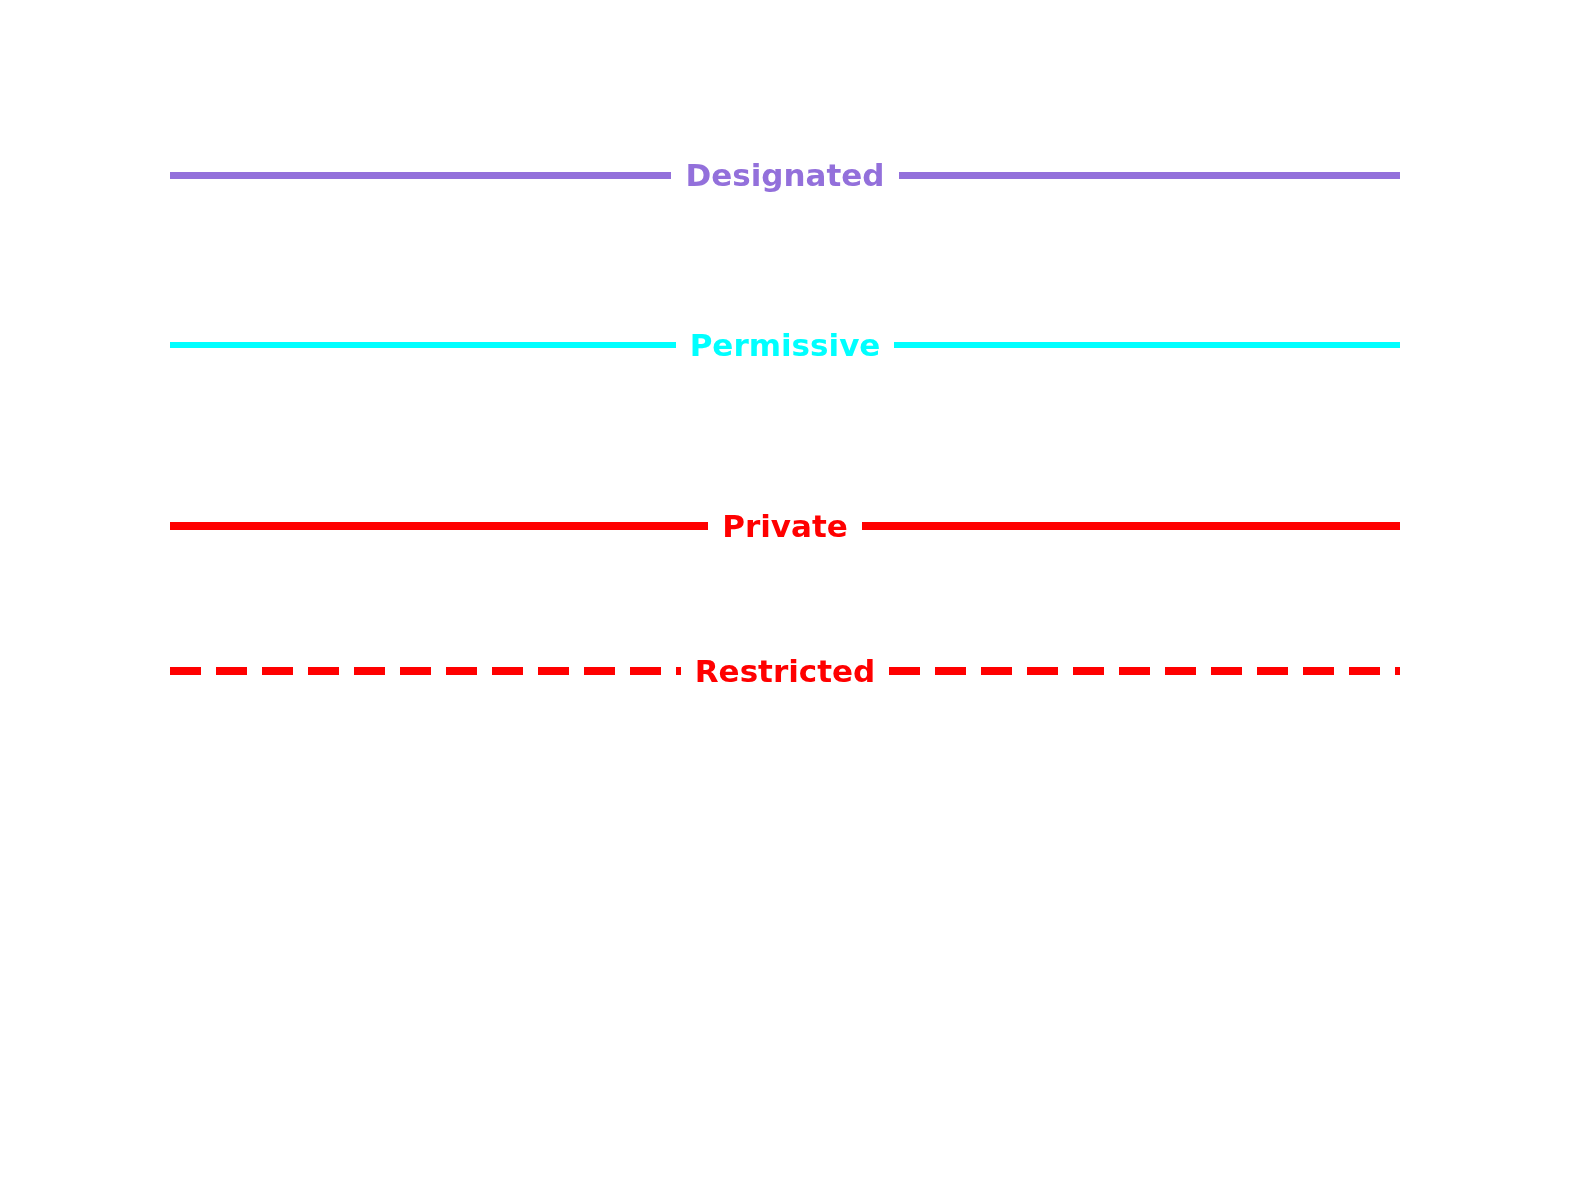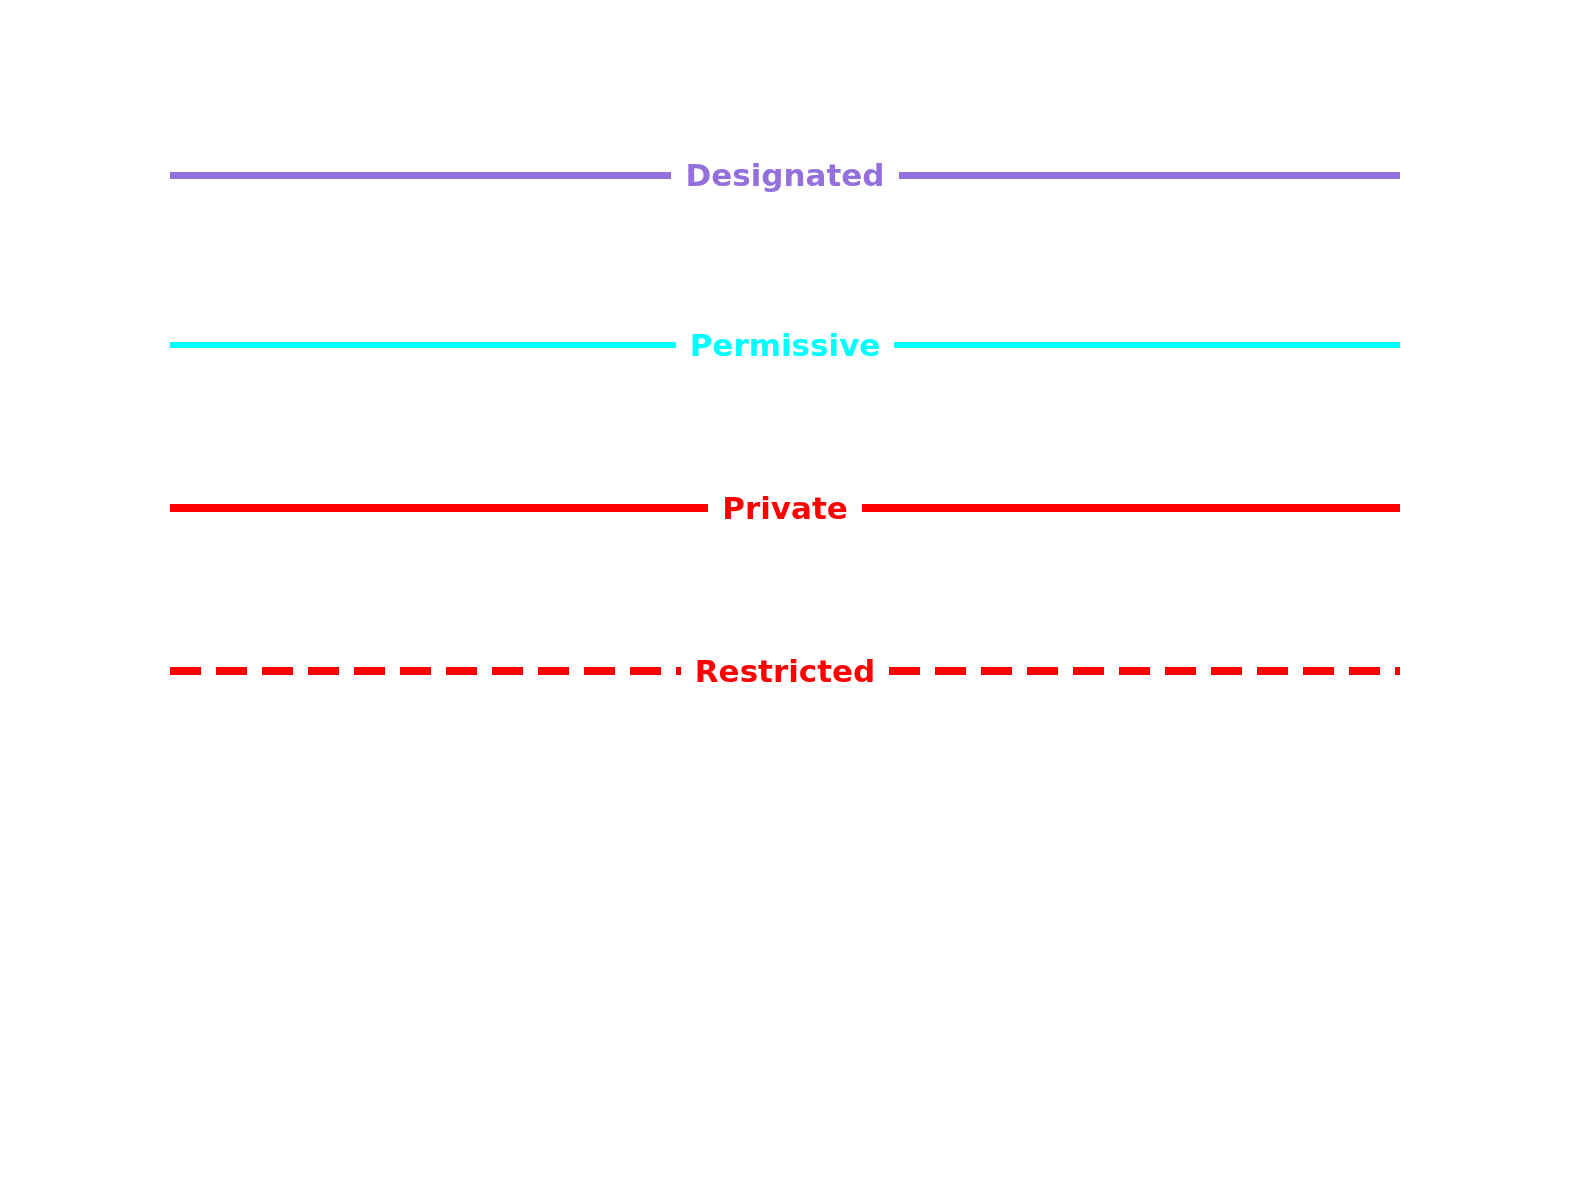--- a/index.html
+++ b/index.html
@@ -18,21 +18,21 @@
   .row {
     position: absolute;
     left: 170px;
     width: 1230px;
     height: 44px;
     display: flex;
     align-items: center;
   }
   .row-0 { top: 153px; }
   .row-1 { top: 323px; }
-  .row-2 { top: 486px; }
+  .row-2 { top: 504px; }
   .row-3 { top: 649px; }
   .row-4 { top: 810px; }
   .row-5 { top: 972px; }
 
   .seg {
     flex: 1 1 0;
     height: var(--t, 7px);
   }
   .seg.solid {
     background: var(--c, #000);

